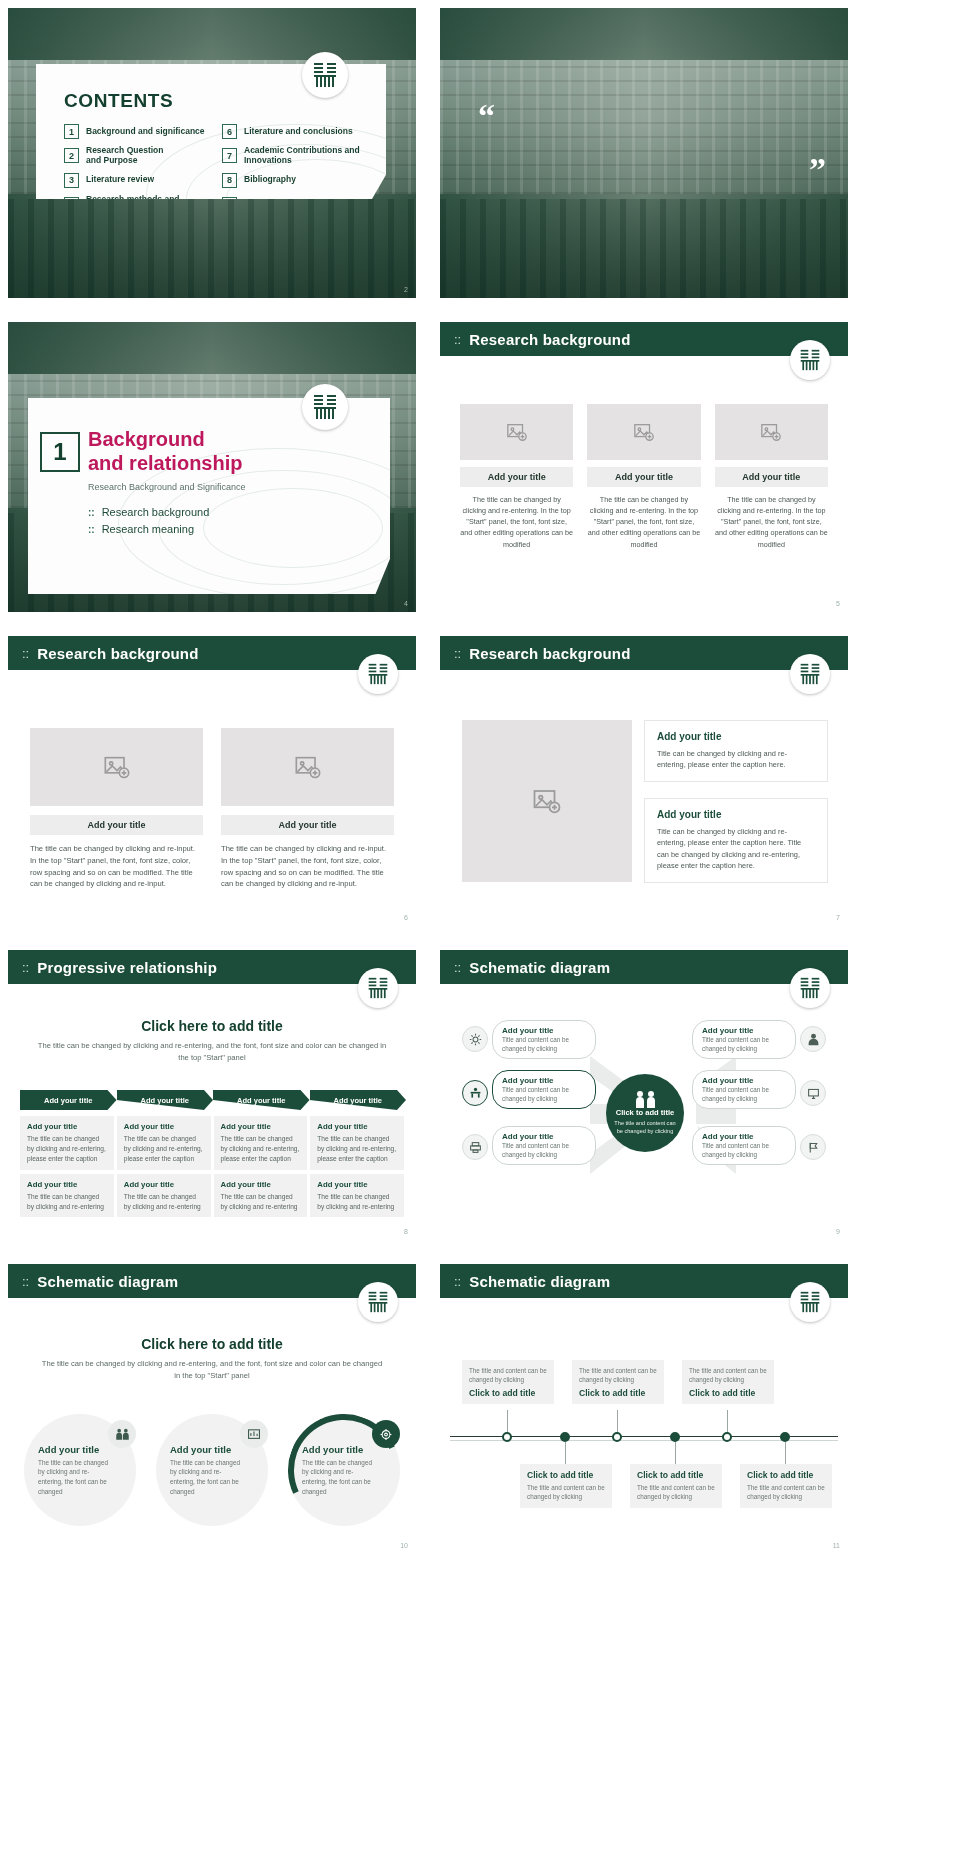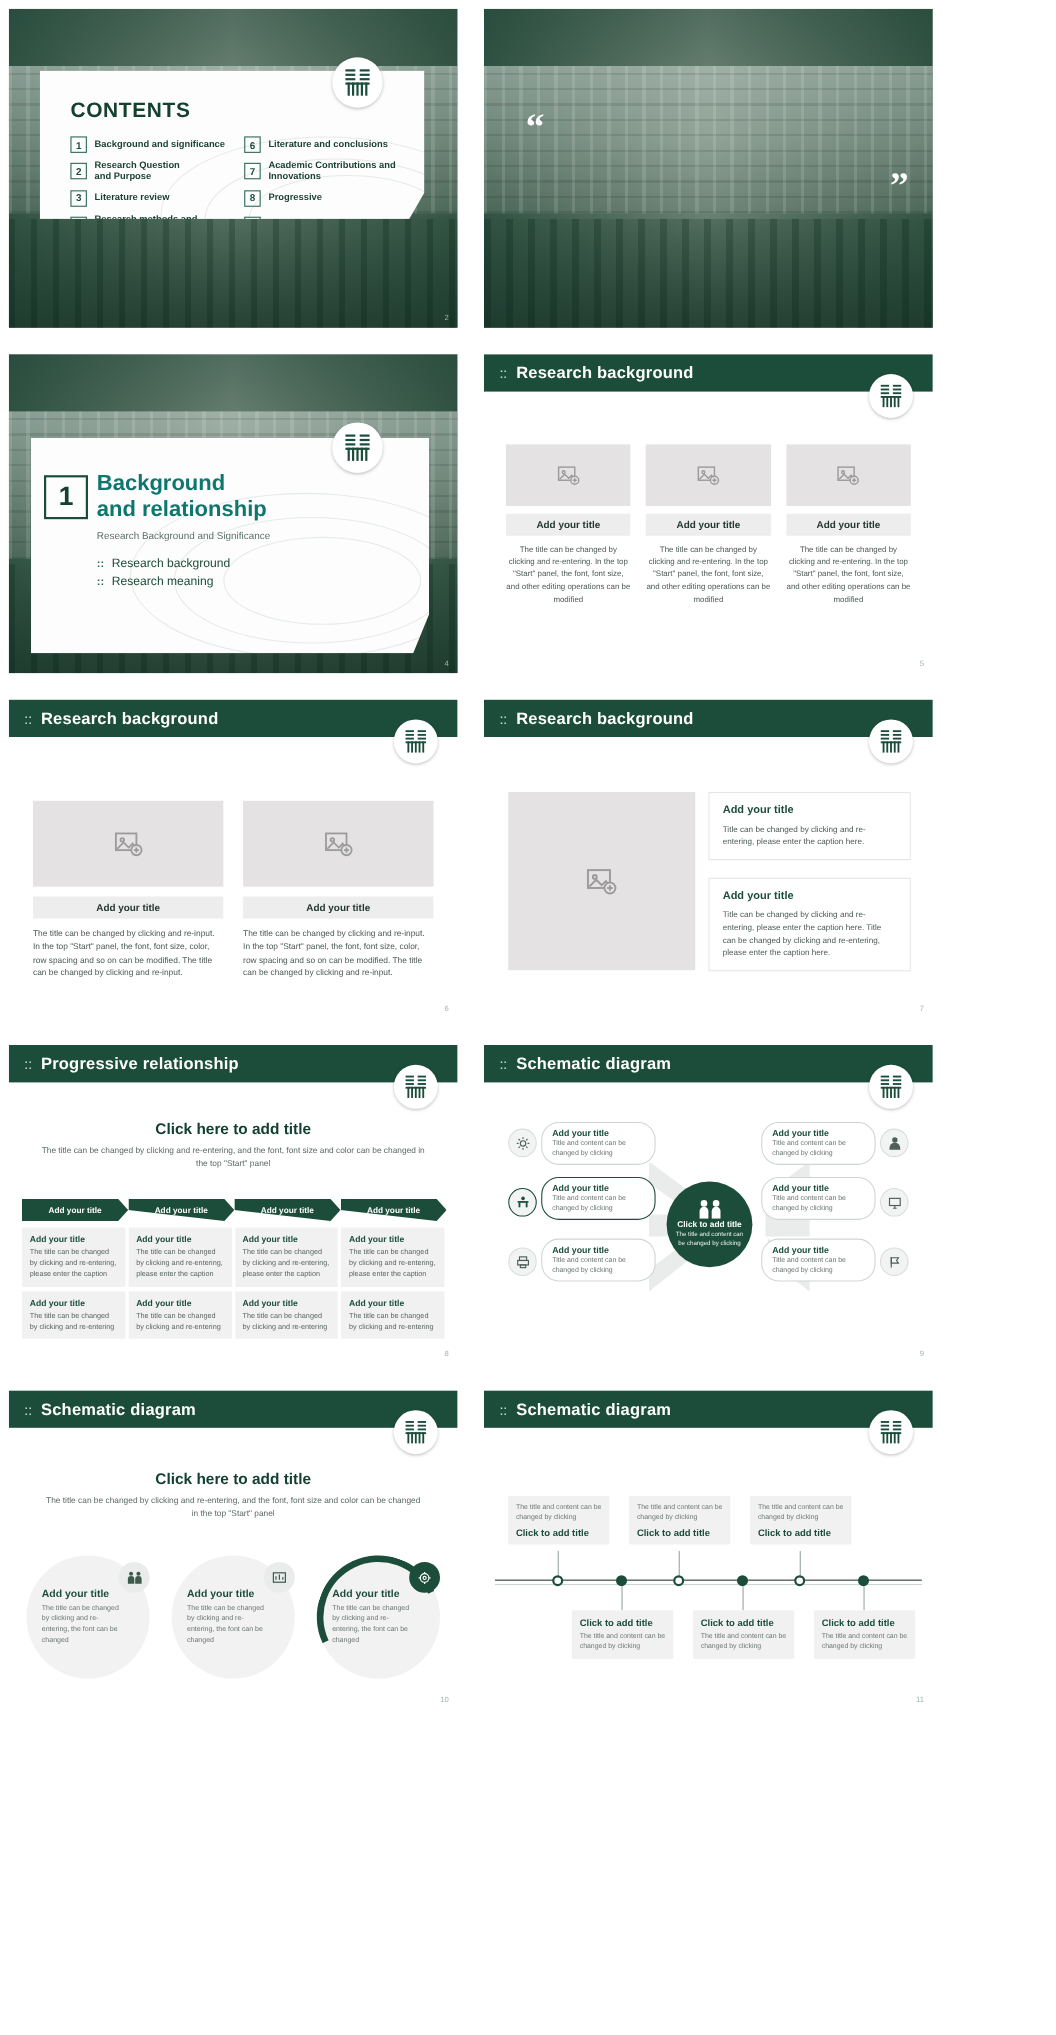--- a/index.html
+++ b/index.html
@@ -98,21 +98,21 @@
   .quote-mark { color:#ffffff; font-size:34px; font-family:"Liberation Serif", serif; line-height:.7; font-weight:bold;}
   .quote-txt {
     color:#ffffff; font-size:12.5px; font-weight:bold; line-height:1.95;
     letter-spacing:.2px;
   }
   
   .sec-num {
     width:40px; height:40px; border:2px solid #1b4d3a; color:#14402f;
     font-size:24px; font-weight:bold; display:flex; align-items:center; justify-content:center;
   }
-  .sec-title { font-size:20px; font-weight:bold; color:#0f766e; line-height:1.18; }
+  .sec-title { font-size:20px; font-weight:bold; color:#be185d; line-height:1.18; }
   .sec-sub { font-size:9px; color:#5b7268; margin-top:7px; }
   .sec-li { font-size:11px; color:#1d4b38; display:flex; gap:7px; align-items:center; margin-top:5px;}
   .sec-li .dd { color:#2c6b52; font-weight:bold; font-size:10px;}
   
   .imgph { background:#e4e2e3; display:flex; align-items:center; justify-content:center; }
   .imgph svg { width:22px; height:22px; }
   .cap { background:#ededed; text-align:center; font-size:9px; font-weight:bold; color:#23382f; padding:5px 0; }
   .body-txt { font-size:7.2px; line-height:1.55; color:#4c5a53; }
   
   .arrow-row { display:flex; }
@@ -211,21 +211,21 @@
               <span class="num">7</span>
               <span class="toc-label" style="white-space:pre-line">Academic Contributions and
 Innovations</span>
             </div>
           <div class="toc-item">
               <span class="num">3</span>
               <span class="toc-label">Literature review</span>
             </div>
           <div class="toc-item">
               <span class="num">8</span>
-              <span class="toc-label">Progressive</span>
+              <span class="toc-label">Bibliography</span>
             </div>
           <div class="toc-item">
               <span class="num">4</span>
               <span class="toc-label" style="white-space:pre-line">Research methods and
 data sources</span>
             </div>
           <div class="toc-item">
               <span class="num">9</span>
               <span class="toc-label">Purpose</span>
             </div>

